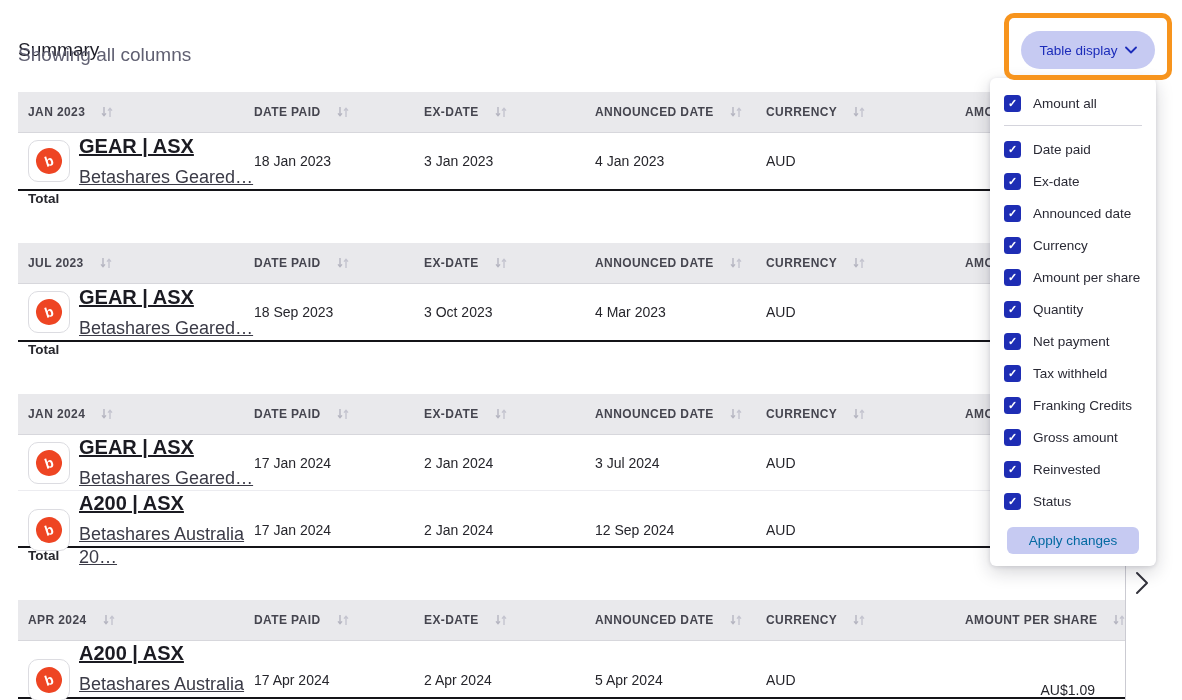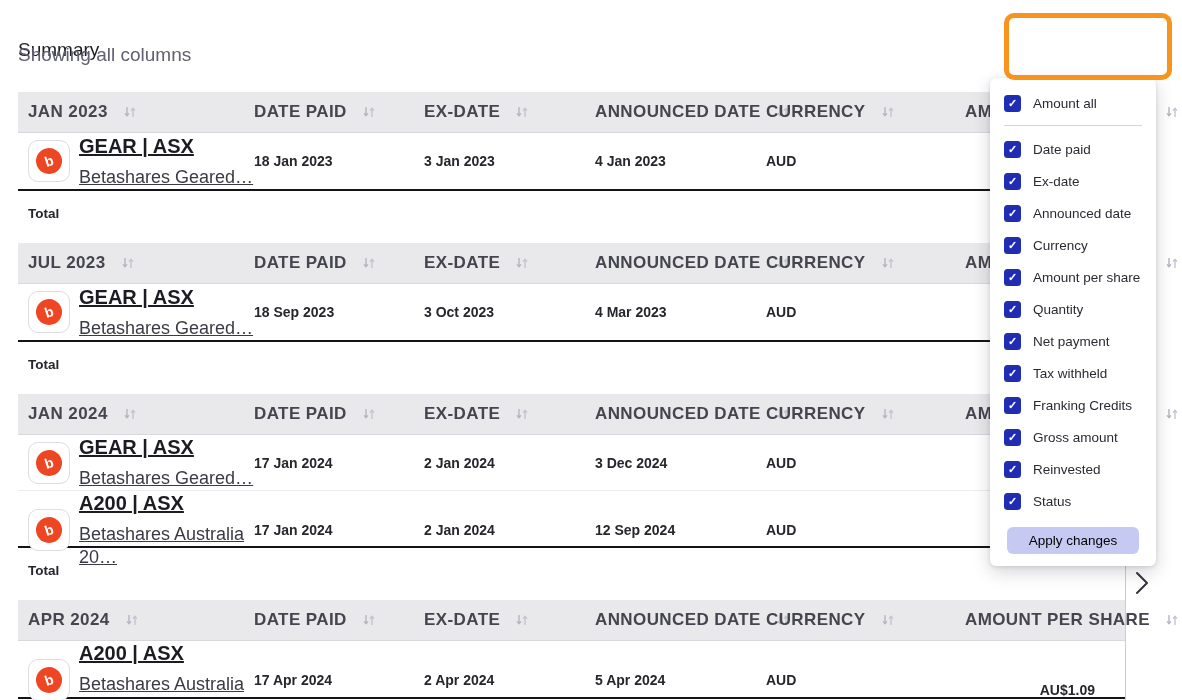--- a/index.html
+++ b/index.html
@@ -17,71 +17,77 @@
              background:#c6caf2;border:none;border-radius:19px;display:flex;align-items:center;
              justify-content:center;gap:7px;font-size:13.5px;color:#1c2cba;cursor:pointer;z-index:8;
              font-family:"Liberation Sans",sans-serif;}
   .chev-down{width:12px;height:8px;display:block;}
 
   
   .table-wrap{position:absolute;left:18px;top:92px;width:1107px;border-right:1px solid #cbcbd2;z-index:1;}
   .section{margin-bottom:8px;}
   .grid{display:grid;grid-template-columns:236px 170px 171px 171px 199px 1fr;align-items:center;}
   .thead{height:40px;background:#e9e9ec;border-bottom:1px solid #d7d7dc;}
-  .th{display:flex;align-items:center;gap:15px;font-size:17px;font-weight:bold;color:#45454f;
+  .th{display:flex;align-items:center;gap:15px;font-size:12px;font-weight:bold;color:#45454f;
       letter-spacing:.4px;text-transform:uppercase;white-space:nowrap;cursor:pointer;}
   .th.first{padding-left:10px;}
   .th.amount{justify-content:flex-end;padding-right:30px;}
   .sort-ic{display:flex;align-items:flex-end;}
   .row{height:56px;background:#fff;}
   .row.h55{height:55px;}
   .row + .row{border-top:1px solid #ececf0;}
   .fund-cell{display:flex;align-items:center;gap:9px;padding-left:10px;}
   .fund-logo{width:40px;height:40px;border:1px solid #dcdce1;border-radius:10px;background:#fff;
              display:flex;align-items:center;justify-content:center;flex:0 0 auto;}
   .logo-circle{width:26px;height:26px;border-radius:50%;background:#ee4523;display:flex;
              align-items:center;justify-content:center;color:#fff;font-weight:bold;font-size:14px;
              transform:rotate(-18deg);}
   .fund-text{display:flex;flex-direction:column;line-height:1.25;}
   .ticker{font-size:20px;font-weight:bold;color:#1b1b22;text-decoration:underline;cursor:pointer;}
   .fund-name{font-size:18px;color:#3b3b47;text-decoration:underline;cursor:pointer;margin-top:7px;}
-  .cell{font-size:14px;color:#26262c;font-weight:bold;}
+  .cell{font-size:14px;color:#26262c;}
   .cell.amount{text-align:right;padding-right:30px;margin-top:20px;}
-  .total-row{height:44px;display:flex;align-items:center;padding-left:10px;background:#fff;
+  .total-row{height:44px;display:flex;align-items:flex-start;padding-left:10px;background:#fff;
              border-top:2px solid #141418;font-size:13.5px;font-weight:bold;color:#26262c;}
   .section.last .row{border-bottom:2px solid #141418;}
 
   
   .dropdown{position:absolute;left:990px;top:78px;width:166px;background:#fff;border-radius:6px;
             box-shadow:0 6px 18px rgba(20,20,40,.18), 0 1px 4px rgba(20,20,40,.12);
             padding:10px 0 12px 0;z-index:6;}
   .dd-item{display:flex;align-items:center;gap:12px;height:32px;padding:0 0 0 14px;cursor:pointer;}
   .dd-item.selectall{height:30px;}
   .checkbox{width:17px;height:17px;background:#1e2db4;border-radius:3.5px;display:flex;
             align-items:center;justify-content:center;color:#fff;font-size:11px;font-weight:bold;
             flex:0 0 auto;cursor:pointer;}
   .dd-label{font-size:13.5px;color:#2a2a35;white-space:nowrap;}
   .dd-divider{height:1px;background:#d4d4dc;margin:7px 14px 7px 14px;border:none;}
   .apply-btn{display:block;margin:10px auto 0 auto;width:132px;height:27px;background:#c6caf2;
-             border:none;border-radius:6px;font-size:13.5px;color:#000000;cursor:pointer;
+             border:none;border-radius:6px;font-size:13.5px;color:#0369a1;cursor:pointer;
              font-family:"Liberation Sans",sans-serif;}
 
   
   .scroll-right{position:absolute;left:1131px;top:570px;width:22px;height:26px;background:transparent;
              border:none;cursor:pointer;padding:0;}
 </style>
 </head>
 <body>
 
 <div class="canvas">
 
   <div class="page-title">Summary</div>
   <div class="page-subtitle">Showing all columns</div>
 
   <div class="annot-box"></div>
+  <button class="table-display-btn">
+    <span>Table display</span>
+    <svg class="chev-down" viewBox="0 0 12 8">
+      <polyline points="1,1.5 6,6.5 11,1.5" fill="none" stroke="#1c2cba" stroke-width="1.8" stroke-linecap="round" stroke-linejoin="round"></polyline>
+    </svg>
+  </button>
 
   <div class="table-wrap">
 
     <div class="section">
       <div class="grid thead">
         <div class="th first">
           <span>JAN 2023</span>
           <span class="sort-ic">
               <svg width="14" height="12" viewBox="0 0 14 12">
                 <path d="M4 1v8M2 7.4 4 9.6 6 7.4" fill="none" stroke="#b5b5c1" stroke-width="1.4"></path>
@@ -296,21 +302,21 @@
           <span class="fund-logo">
               <span class="logo-circle">b</span>
             </span>
           <span class="fund-text">
             <span class="ticker">GEAR | ASX</span>
             <span class="fund-name">Betashares Geared…</span>
           </span>
         </div>
         <div class="cell">17 Jan 2024</div>
         <div class="cell">2 Jan 2024</div>
-        <div class="cell">3 Dec 2024</div>
+        <div class="cell">3 Jul 2024</div>
         <div class="cell">AUD</div>
         <div class="cell amount"></div>
       </div>
       <div class="grid row h55">
         <div class="fund-cell">
           <span class="fund-logo">
               <span class="logo-circle">b</span>
             </span>
           <span class="fund-text">
             <span class="ticker">A200 | ASX</span>

